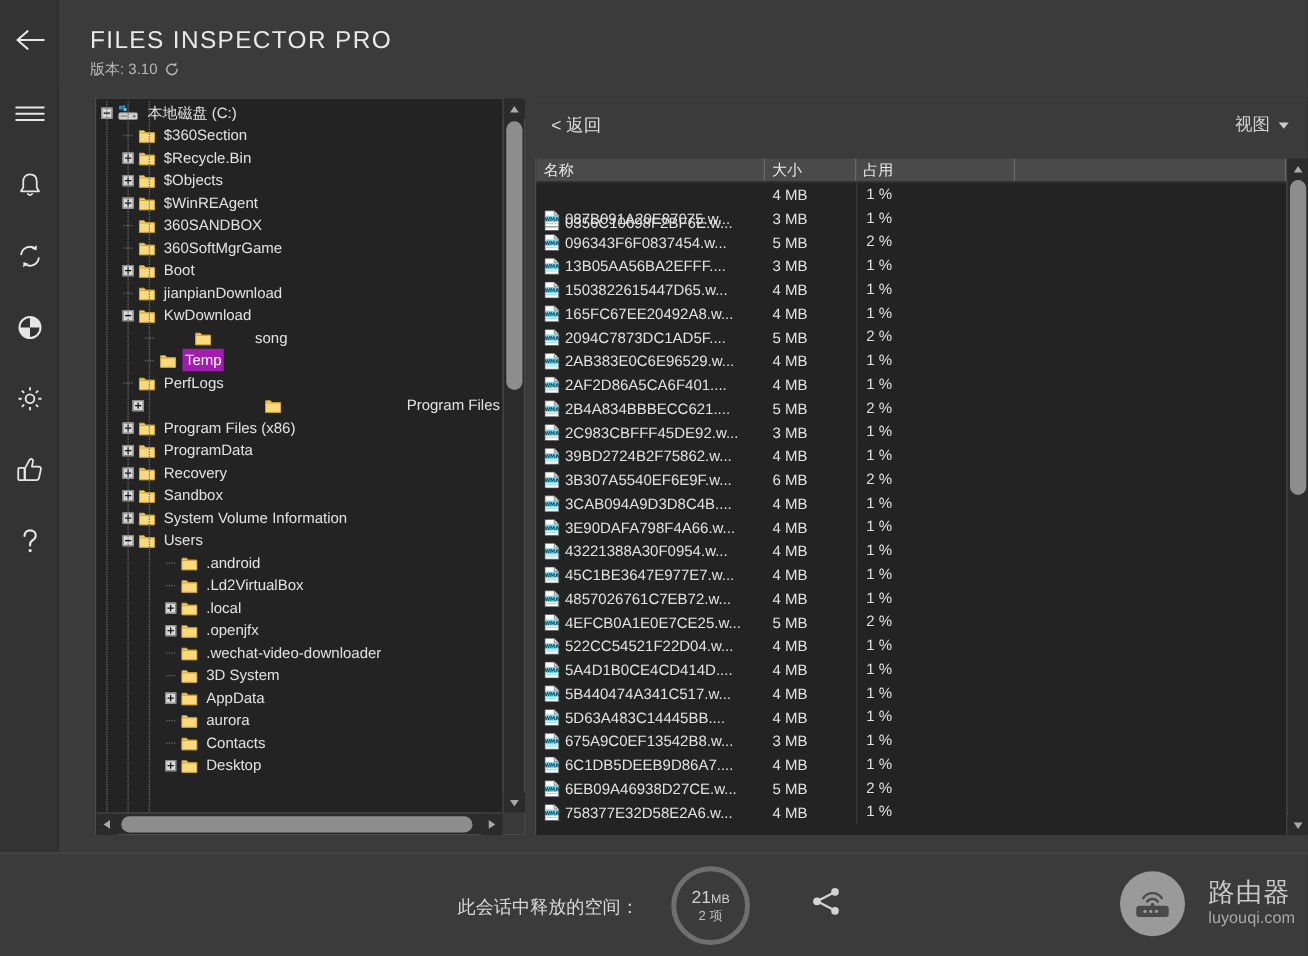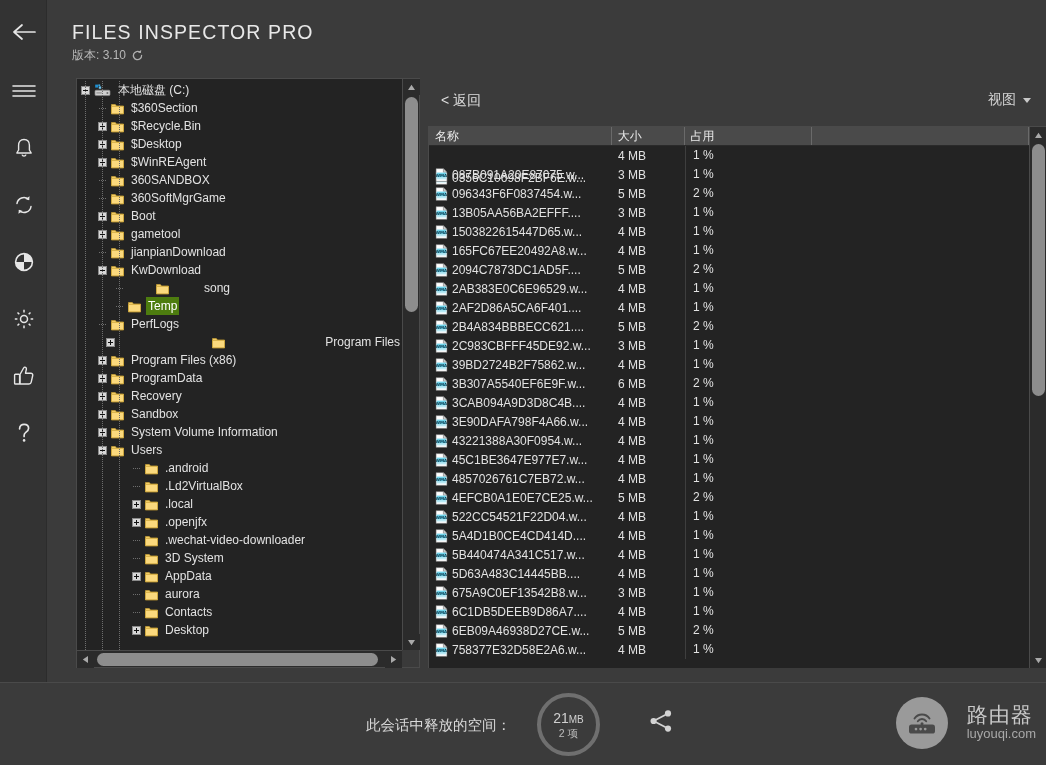--- a/index.html
+++ b/index.html
@@ -70,21 +70,21 @@
     width: 9px; flex: 0 0 9px; margin-right: 4px;
     position: relative; height: 18px;
   }
   .tnode .dash::after {
     content: ""; position: absolute; left: 1px; top: 9px; width: 7px;
     border-top: 1px dotted #6e6e6e;
   }
   .folder-ic { flex: 0 0 13px; width: 13px; height: 12px; margin-right: 5px; }
   .drive-ic { flex: 0 0 17px; width: 17px; height: 13px; margin-right: 5px; }
   .tlabel { padding: 0 2px; border-radius: 0; }
-  .tnode.sel .tlabel { background: #4d7c0f; color: #ffffff; }
+  .tnode.sel .tlabel { background: #a21caf; color: #ffffff; }
   .vline {
     position: absolute; top: 0; bottom: 0; width: 1px;
     border-left: 1px dotted #6e6e6e;
   }
 
   
   .sb-v {
     position: absolute; right: 0; top: 0; width: 17px; bottom: 17px;
     background: #2b2b2b; border-left: 1px solid #4a4a4a;
   }
@@ -276,21 +276,21 @@
               <path d="M0.5 3.4 H12.5 V10.8 H0.5 Z" fill="#fbd97d" stroke="#c9a033" stroke-width="0.7"></path>
             </svg></span>
           <span class="tlabel">$Recycle.Bin</span>
         </div>
         <div class="tnode" style="padding-left: 21px;">
           <span class="twist plus"></span>
           <span class="folder-ic"><svg width="13" height="12" viewBox="0 0 13 12">
               <path d="M0.5 1.5 H4.3 L5.5 3 H12.5 V10.8 H0.5 Z" fill="#f5d06a" stroke="#c9a033" stroke-width="0.7"></path>
               <path d="M0.5 3.4 H12.5 V10.8 H0.5 Z" fill="#fbd97d" stroke="#c9a033" stroke-width="0.7"></path>
             </svg></span>
-          <span class="tlabel">$Desktop</span>
+          <span class="tlabel">$Objects</span>
         </div>
         <div class="tnode" style="padding-left: 21px;">
           <span class="twist plus"></span>
           <span class="folder-ic"><svg width="13" height="12" viewBox="0 0 13 12">
               <path d="M0.5 1.5 H4.3 L5.5 3 H12.5 V10.8 H0.5 Z" fill="#f5d06a" stroke="#c9a033" stroke-width="0.7"></path>
               <path d="M0.5 3.4 H12.5 V10.8 H0.5 Z" fill="#fbd97d" stroke="#c9a033" stroke-width="0.7"></path>
             </svg></span>
           <span class="tlabel">$WinREAgent</span>
         </div>
         <div class="tnode" style="padding-left: 21px;">
@@ -309,28 +309,20 @@
             </svg></span>
           <span class="tlabel">360SoftMgrGame</span>
         </div>
         <div class="tnode" style="padding-left: 21px;">
           <span class="twist plus"></span>
           <span class="folder-ic"><svg width="13" height="12" viewBox="0 0 13 12">
               <path d="M0.5 1.5 H4.3 L5.5 3 H12.5 V10.8 H0.5 Z" fill="#f5d06a" stroke="#c9a033" stroke-width="0.7"></path>
               <path d="M0.5 3.4 H12.5 V10.8 H0.5 Z" fill="#fbd97d" stroke="#c9a033" stroke-width="0.7"></path>
             </svg></span>
           <span class="tlabel">Boot</span>
-        </div>
-        <div class="tnode" style="padding-left: 21px;">
-          <span class="twist plus"></span>
-          <span class="folder-ic"><svg width="13" height="12" viewBox="0 0 13 12">
-              <path d="M0.5 1.5 H4.3 L5.5 3 H12.5 V10.8 H0.5 Z" fill="#f5d06a" stroke="#c9a033" stroke-width="0.7"></path>
-              <path d="M0.5 3.4 H12.5 V10.8 H0.5 Z" fill="#fbd97d" stroke="#c9a033" stroke-width="0.7"></path>
-            </svg></span>
-          <span class="tlabel">gametool</span>
         </div>
         <div class="tnode" style="padding-left: 21px;">
           <span class="dash"></span>
           <span class="folder-ic"><svg width="13" height="12" viewBox="0 0 13 12">
               <path d="M0.5 1.5 H4.3 L5.5 3 H12.5 V10.8 H0.5 Z" fill="#f5d06a" stroke="#c9a033" stroke-width="0.7"></path>
               <path d="M0.5 3.4 H12.5 V10.8 H0.5 Z" fill="#fbd97d" stroke="#c9a033" stroke-width="0.7"></path>
             </svg></span>
           <span class="tlabel">jianpianDownload</span>
         </div>
         <div class="tnode" style="padding-left: 21px;">

